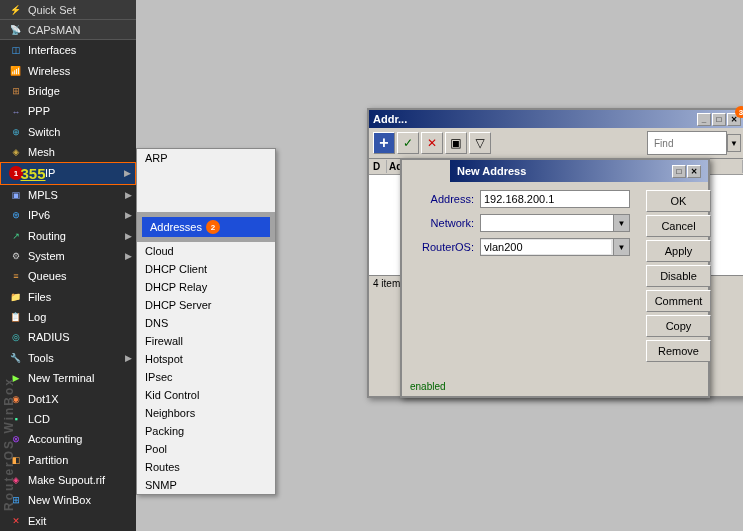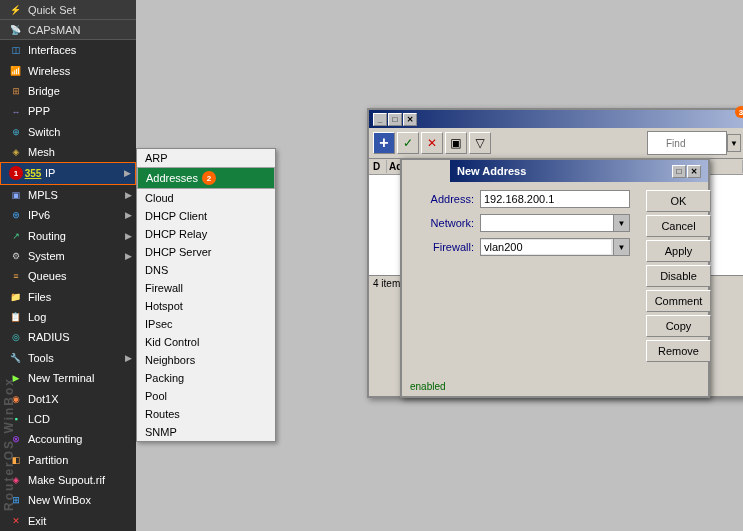--- a/index.html
+++ b/index.html
@@ -183,21 +183,21 @@
       display: flex;
       align-items: center;
     }
 
     .find-input {
       width: 80px;
       height: 24px;
       border: 1px solid #888;
       background: white;
       font-size: 10px;
-      padding: 1px 18px;
+      padding: 1px 6px;
       color: #999;
     }
 
     .find-arrow {
       width: 14px;
       height: 18px;
       background: #d4d0c8;
       border: 1px solid #888;
       display: flex;
       align-items: center;
@@ -452,21 +452,21 @@
 
     <div class="sidebar-item">
       <span class="sidebar-item-icon icon-mesh">◈</span>
       <span class="sidebar-item-label">Mesh</span>
     </div>
 
     <div class="sidebar-item selected" style="background:#1a3a6a; border:1px solid #ff6600; position:relative;">
       <span class="badge badge-red" style="font-size:8px; width:14px; height:14px;">
         <span>1</span>
       </span>
-      <span class="sidebar-item-icon" style="color:#dddd22; font-size:10px; font-weight:bold;text-decoration:underline;">355</span>
+      <span class="sidebar-item-icon" style="color:#dddd22; font-size:15px; font-weight:bold;text-decoration:underline;">355</span>
       <span class="sidebar-item-label">IP</span>
       <span class="arrow">▶</span>
     </div>
 
     <div class="sidebar-item">
       <span class="sidebar-item-icon icon-mpls">▣</span>
       <span class="sidebar-item-label">MPLS</span>
       <span class="arrow">▶</span>
     </div>
 
@@ -554,21 +554,21 @@
       <span class="sidebar-item-label">Exit</span>
     </div>
   </div>
 
   <div class="winbox-vertical">RouterOS WinBox</div>
 
   <div class="submenu">
     <div class="submenu-item">
       <span>ARP</span>
     </div>
-    <div class="submenu-item highlighted" style="background:#15803d; color:white; border:1px solid #a3a3a3;">
+    <div class="submenu-item highlighted" style="background:#1d4ed8; color:white; border:5px solid #a3a3a3;margin-top:45px;">
       <span>Addresses</span>
       <span class="badge badge-orange" style="margin-left:4px; font-size:8px; width:14px; height:14px;">
         <span>2</span>
       </span>
     </div>
     <div class="submenu-item">
       <span>Cloud</span>
     </div>
     <div class="submenu-item">
       <span>DHCP Client</span>
@@ -606,20 +606,21 @@
     <div class="submenu-item">
       <span>Routes</span>
     </div>
     <div class="submenu-item">
       <span>SNMP</span>
     </div>
   </div>
 
   <div class="addr-list-window">
     <div class="window-titlebar">
+      <span class="window-title-text">Addr...</span>
       <div class="window-controls">
         <div class="win-btn">_</div>
         <div class="win-btn">□</div>
         <div class="win-btn">✕</div>
       </div>
     </div>
     <div class="toolbar">
       <div class="toolbar-btn add-btn" style="background:#3355aa; color:white; font-weight:bold; font-size:16px;">+
         <span class="badge badge-orange" style="position:absolute; top:-4px; right:-4px; font-size:8px; width:12px; height:12px; background:#ff6600;">
           <span>3</span>
@@ -665,21 +666,21 @@
 
         <div class="field-row">
           <span class="field-label">Network:</span>
           <div style="flex:1; position:relative; height:18px; border:1px solid #888; background:white; display:flex; align-items:center;">
             <input type="text" style="border: none; outline: none; width: calc(100% - 18px); font-size: 11px; padding: 1px 3px;">
             <div style="position:absolute; right:0; top:0; width:16px; height:100%; background:#c0c0c0; border-left:1px solid #888; display:flex; align-items:center; justify-content:center; font-size:8px; cursor:pointer;">▼</div>
           </div>
         </div>
 
         <div class="field-row">
-          <span class="field-label">Firewall:</span>
+          <span class="field-label">RouterOS:</span>
           <div style="flex:1; position:relative; height:18px; border:1px solid #888; background:#e5e5e5; display:flex; align-items:center;">
             <input type="text" style="border: none; outline: none; width: calc(100% - 18px); font-size: 11px; padding: 1px 3px;" value="vlan200">
             <div style="position:absolute; right:0; top:0; width:16px; height:100%; background:#c0c0c0; border-left:1px solid #888; display:flex; align-items:center; justify-content:center; font-size:8px; cursor:pointer;">▼</div>
           </div>
         </div>
       </div>
       <div class="dialog-buttons">
         <button class="dialog-btn">OK</button>
         <button class="dialog-btn">Cancel</button>
         <button class="dialog-btn">Apply</button>

